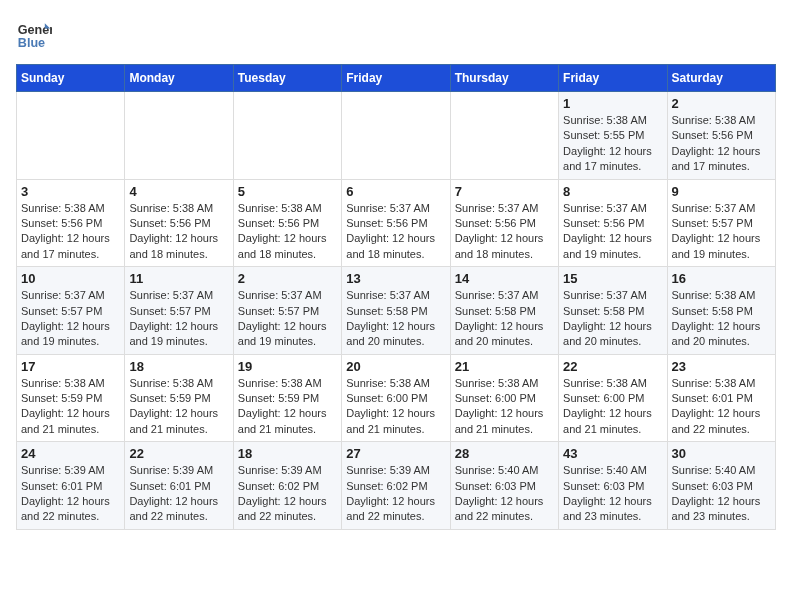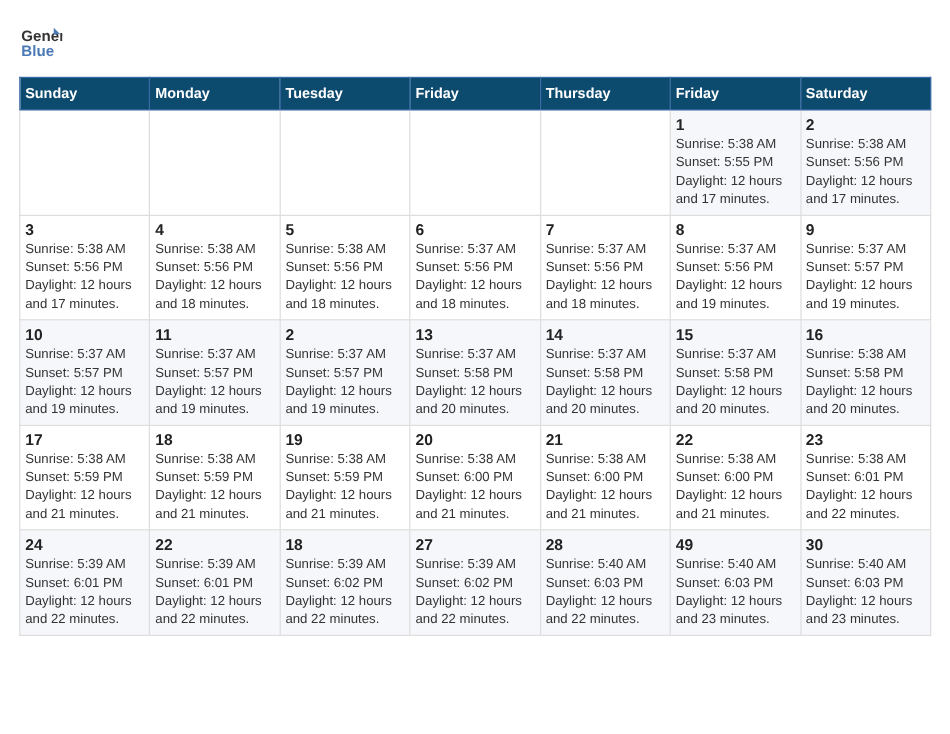--- a/index.html
+++ b/index.html
@@ -36,21 +36,21 @@
     .location {
       font-size: 14px;
       color: #555;
     }
     table {
       width: 100%;
       border-collapse: collapse;
       table-layout: fixed;
     }
     thead th {
-      background-color: #0c4a6e;
+      background-color: #1d4ed8;
       color: #fff;
       font-size: 12px;
       font-weight: bold;
       padding: 6px 4px;
       text-align: left;
       border: 1px solid #3a6aa5;
     }
     tbody td {
       border: 1px solid #ddd;
       vertical-align: top;
@@ -313,21 +313,21 @@
 and 22 minutes.</div>
         </td>
         <td>
           <span class="day-num">28</span>
           <div class="day-info" style="white-space: pre-line;">Sunrise: 5:40 AM
 Sunset: 6:03 PM
 Daylight: 12 hours
 and 22 minutes.</div>
         </td>
         <td>
-          <span class="day-num">49</span>
+          <span class="day-num">43</span>
           <div class="day-info" style="white-space: pre-line;">Sunrise: 5:40 AM
 Sunset: 6:03 PM
 Daylight: 12 hours
 and 23 minutes.</div>
         </td>
         <td>
           <span class="day-num">30</span>
           <div class="day-info" style="white-space: pre-line;">Sunrise: 5:40 AM
 Sunset: 6:03 PM
 Daylight: 12 hours

